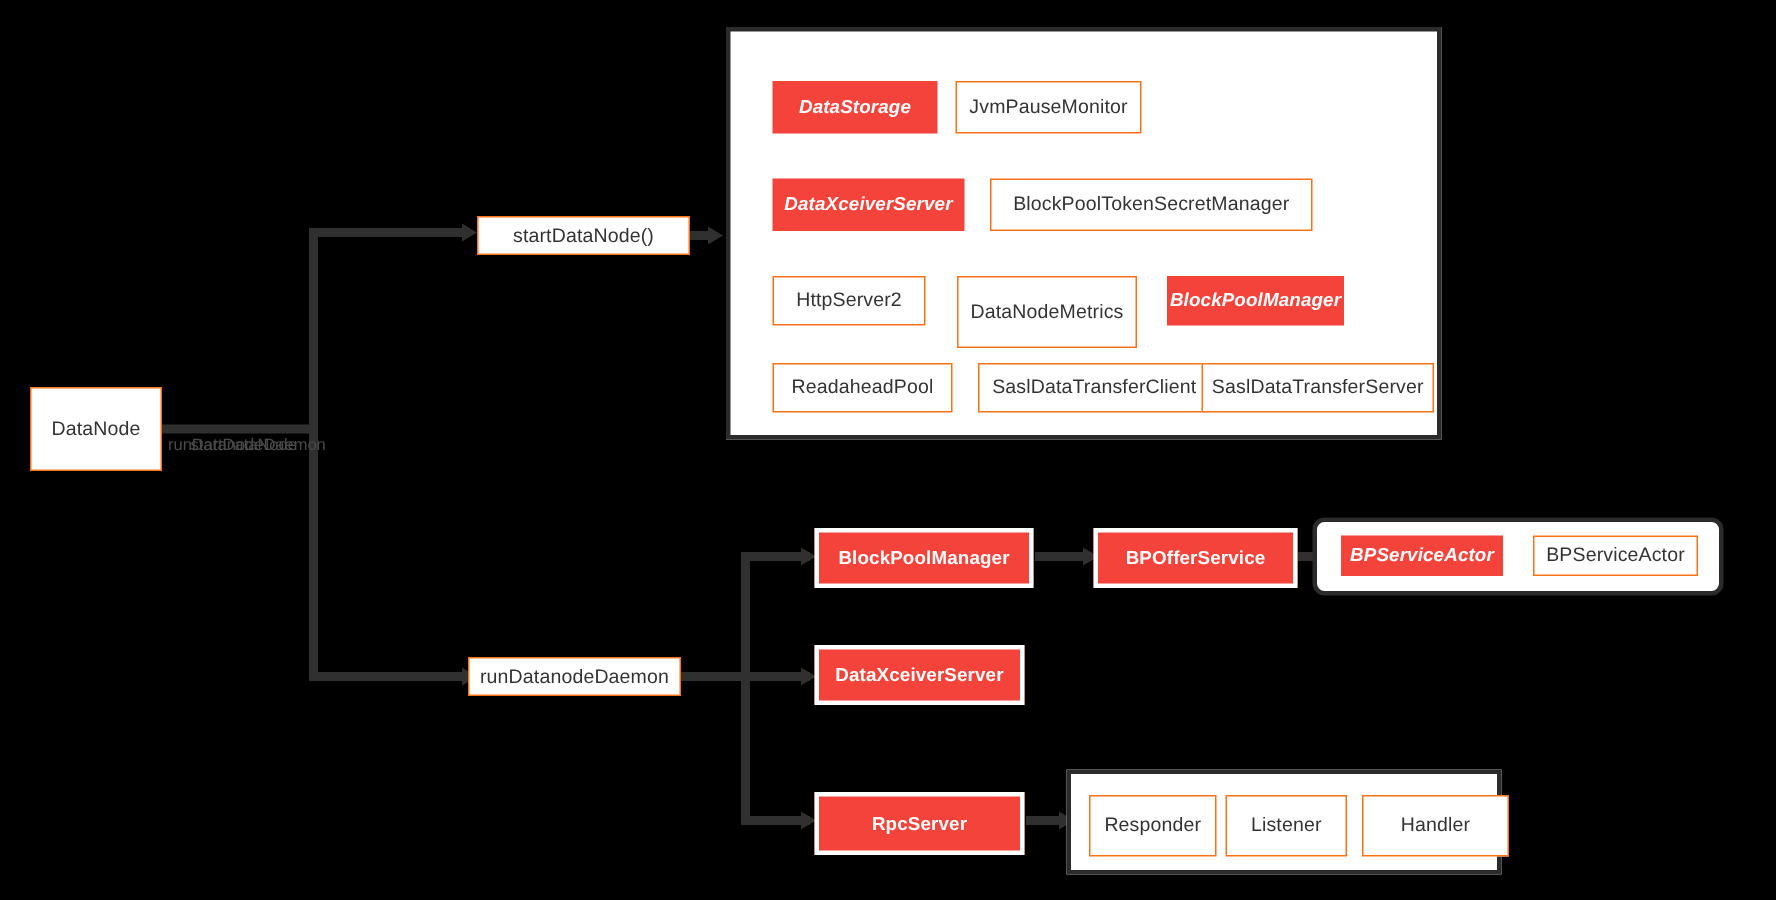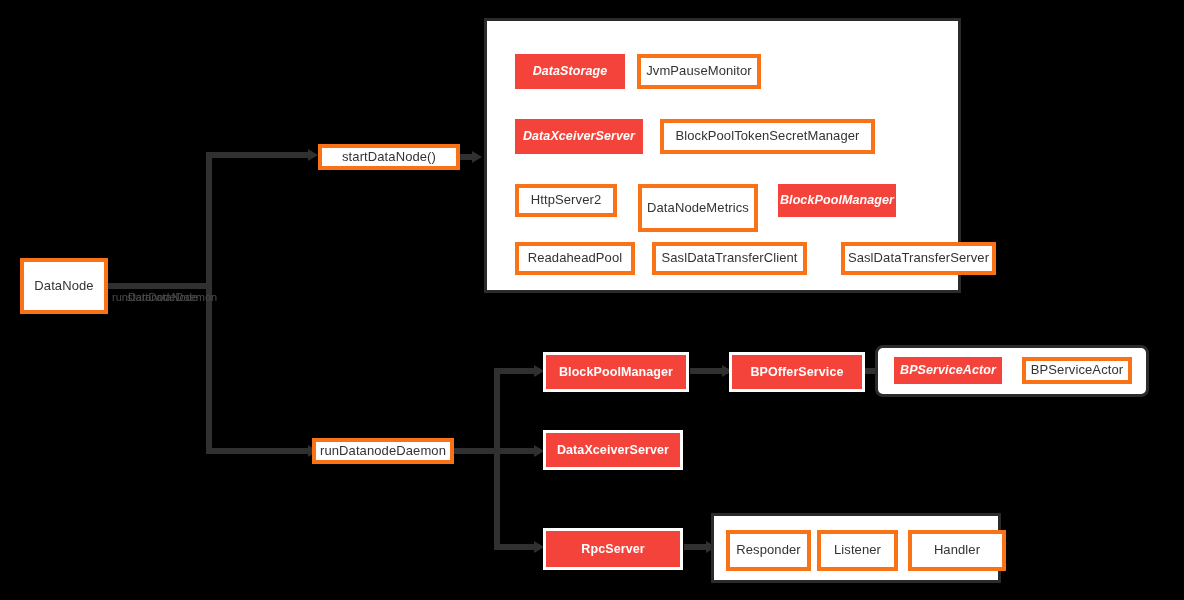--- a/index.html
+++ b/index.html
@@ -22,21 +22,21 @@
     box-sizing: border-box;
     display: flex;
     align-items: center;
     justify-content: center;
     text-align: center;
     line-height: 1.15;
     letter-spacing: 0.1px;
   }
   .node-white {
     background: #ffffff;
-    border: 4px solid #f97316;
+    border: 1px solid #f97316;
     color: #333333;
     font-size: 13px;
   }
   .node-red {
     background: #f4433a;
     border: 3px solid #ffffff;
     color: #ffffff;
     font-size: 12.5px;
     font-weight: 600;
   }
@@ -135,21 +135,21 @@
     <div class="node node-red-plain" style="left:291px; top:163px; width:118px; height:33px;">
       <span>BlockPoolManager</span>
     </div>
 
     <div class="node node-white" style="left:165px; top:221px; width:155px; height:33px;">
       <span>SaslDataTransferClient</span>
     </div>
     <div class="node node-white" style="left:28px; top:221px; width:120px; height:33px;">
       <span>ReadaheadPool</span>
     </div>
-    <div class="node node-white" style="left:314px; top:221px; width:155px; height:33px;margin-left:40px;">
+    <div class="node node-white" style="left:314px; top:221px; width:155px; height:33px;">
       <span>SaslDataTransferServer</span>
     </div>
   </div>
 
   <div class="line" style="left:454px; top:448px; width:86px; height:6px;"></div>
   <div class="line" style="left:494px; top:368px; width:6px; height:182px;"></div>
   <div class="line" style="left:494px; top:368px; width:46px; height:6px;"></div>
   <div class="arrow" style="left:534px; top:365px;"></div>
   <div class="arrow" style="left:534px; top:445px;"></div>
   <div class="line" style="left:494px; top:544px; width:46px; height:6px;"></div>

